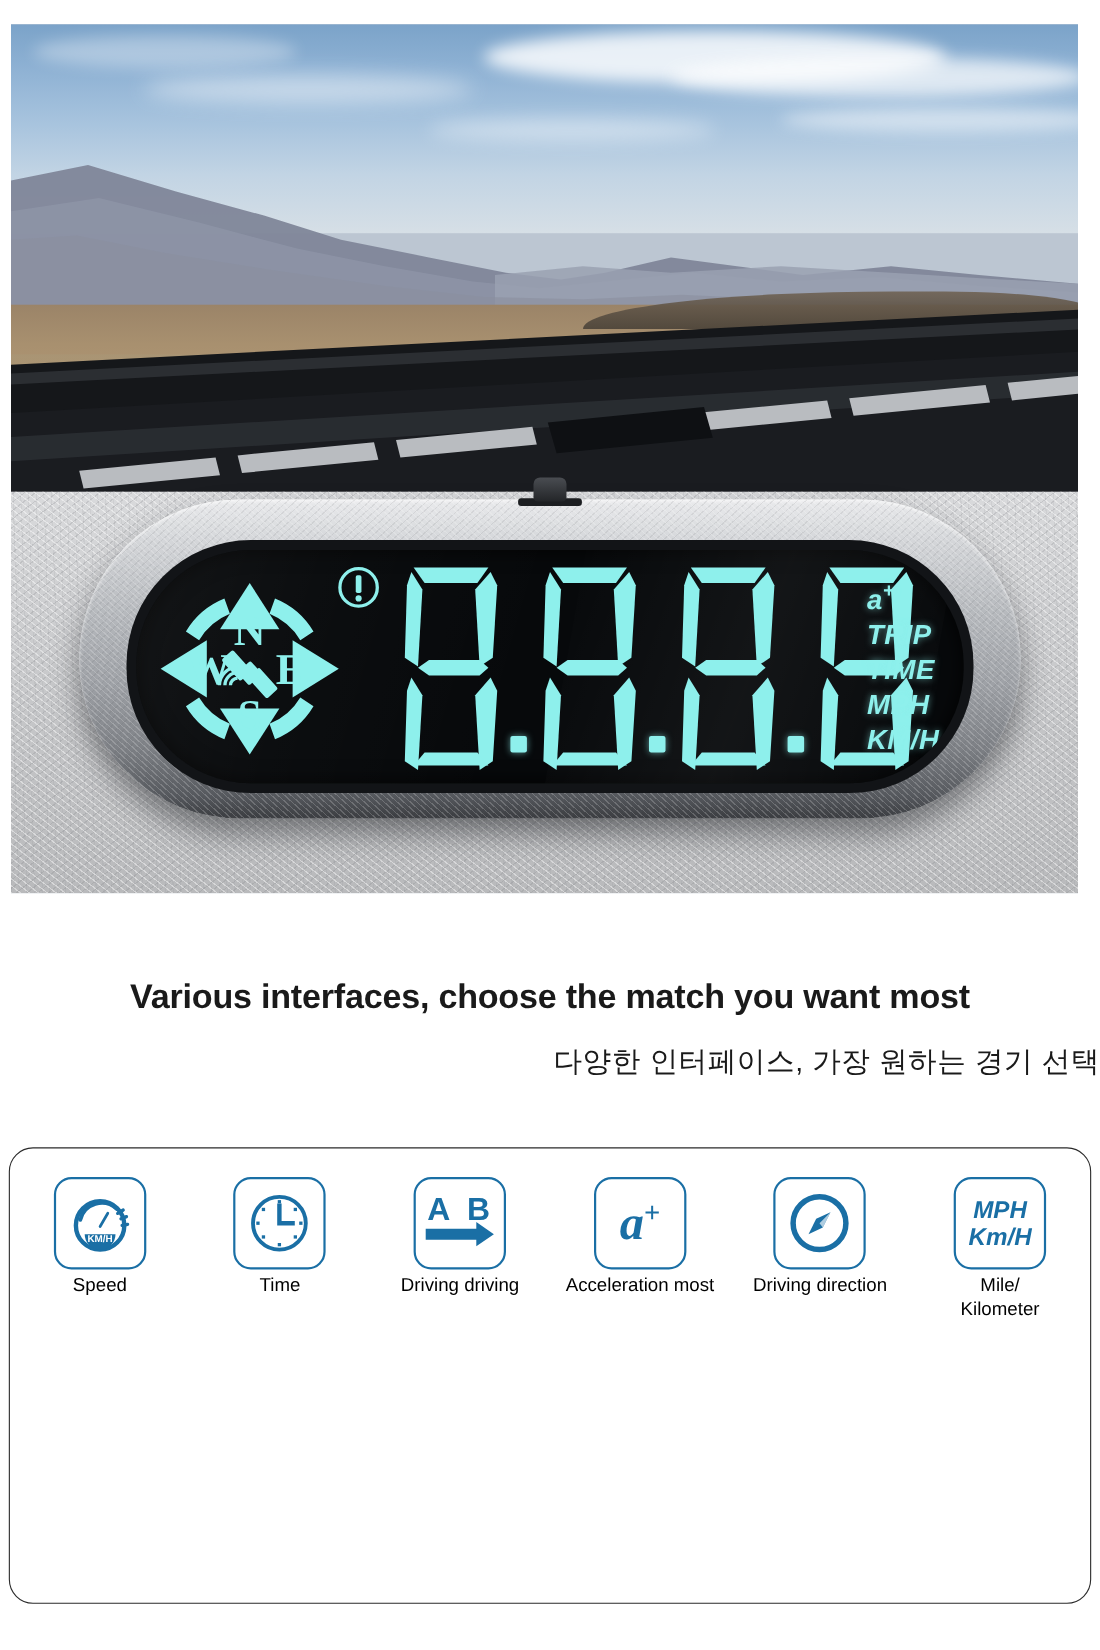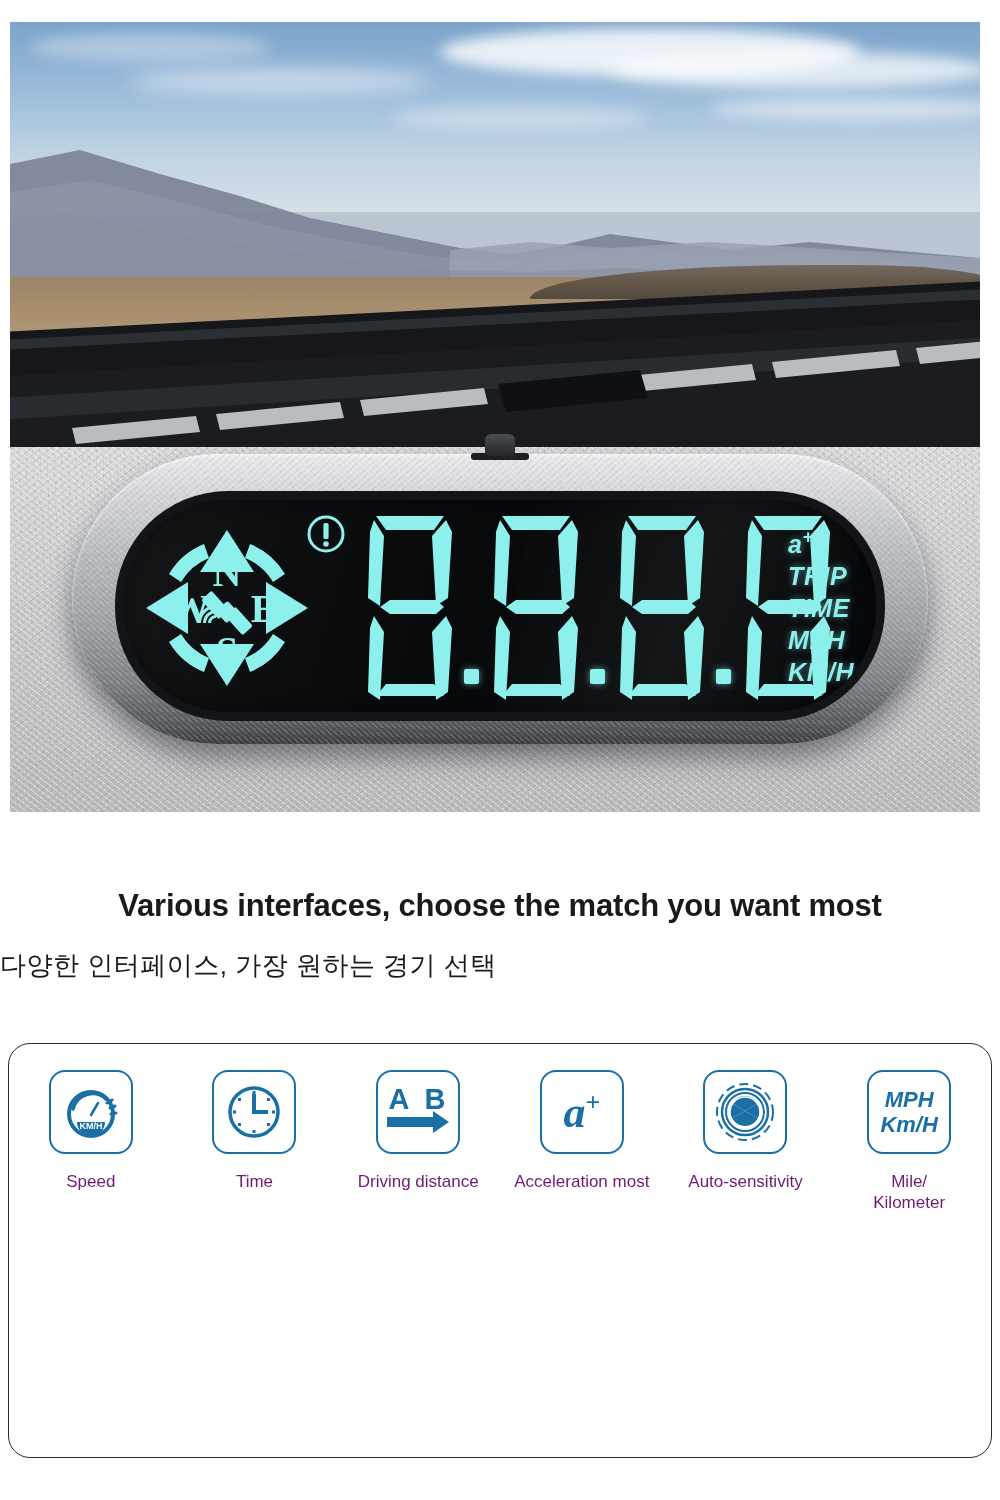--- a/index.html
+++ b/index.html
@@ -219,24 +219,25 @@
   .headline {
     position: absolute; left: 0; top: 888px; width: 100%;
     text-align: center;
     font-size: 31px;
     font-weight: bold;
     color: #1a1a1a;
     letter-spacing: -.2px;
   }
   .subhead {
     position: absolute; left: 0; top: 948px; width: 100%;
-    text-align: left;
+    text-align: right;
     font-size: 26px;
     color: #1a1a1a;
     letter-spacing: .5px;
+    padding-left: 20px;
   }
 
   
   .panel {
     position: absolute;
     left: 8px; top: 1043px;
     width: 984px; height: 415px;
     border: 1.5px solid #2b2b2b;
     border-radius: 22px;
     background: #fff;
@@ -253,23 +254,23 @@
   }
   .icon-box {
     width: 84px; height: 84px;
     border: 2.5px solid #1a6fa5;
     border-radius: 16px;
     display: flex; align-items: center; justify-content: center;
     background: #fff;
   }
   .icon-box svg { display: block; }
   .icon-label {
-    margin-top: 17px;
+    margin-top: 4px;
     text-align: center;
-    color: #701a75;
+    color: #000000;
     font-size: 17px;
     line-height: 21px;
     white-space: pre-line;
   }
   .tx-mph {
     color: #1a6fa5;
     font-weight: bold;
     font-style: italic;
     font-size: 22px;
     line-height: 25px;
@@ -532,53 +533,44 @@
     </div>
 
     <div class="cell">
       <div class="icon-box">
         <svg width="66" height="58" viewBox="0 0 66 58">
           <text x="14" y="26" text-anchor="middle" fill="#1a6fa5" font-family="Liberation Sans, sans-serif" font-size="29" font-weight="bold">A</text>
           <text x="50" y="26" text-anchor="middle" fill="#1a6fa5" font-family="Liberation Sans, sans-serif" font-size="29" font-weight="bold">B</text>
           <path d="M2,34 h46 v-6 l16,11 l-16,11 v-6 h-46 Z" fill="#1a6fa5"></path>
         </svg>
       </div>
-      <div class="icon-label">Driving distance</div>
+      <div class="icon-label">Driving driving</div>
     </div>
 
 
     <div class="cell">
       <div class="icon-box">
         <div class="tx-a"><span>a</span><sup>+</sup></div>
       </div>
       <div class="icon-label">Acceleration most</div>
     </div>
 
-
-
-
     <div class="cell">
       <div class="icon-box">
-        <svg width="62" height="62" viewBox="0 0 62 62">
-          <circle cx="31" cy="31" r="28" fill="none" stroke="#1a6fa5" stroke-width="2" stroke-dasharray="9 5"></circle>
-          <circle cx="31" cy="31" r="23" fill="none" stroke="#1a6fa5" stroke-width="2.5"></circle>
-          <circle cx="31" cy="31" r="19" fill="none" stroke="#1a6fa5" stroke-width="2"></circle>
-          <g fill="#1a6fa5">
-            <path d="M31,15 a15,15 0 0 1 13,7.5 l-13,7.5 Z"></path>
-            <path d="M44,22.5 a15,15 0 0 1 0,15 l-13,-7.5 Z"></path>
-            <path d="M44,37.5 a15,15 0 0 1 -13,7.5 l0,-15 Z"></path>
-            <path d="M31,45 a15,15 0 0 1 -13,-7.5 l13,-7.5 Z"></path>
-            <path d="M18,37.5 a15,15 0 0 1 0,-15 l13,7.5 Z"></path>
-            <path d="M18,22.5 a15,15 0 0 1 13,-7.5 l0,15 Z"></path>
-          </g>
-          <circle cx="31" cy="31" r="15" fill="none" stroke="#fff" stroke-width="1.5"></circle>
+        <svg width="60" height="60" viewBox="0 0 60 60">
+          <circle cx="30" cy="30" r="24" fill="none" stroke="#1a6fa5" stroke-width="5"></circle>
+          <path d="M40,20 L33,34 L20,40 L27,26 Z" fill="#1a6fa5"></path>
+          <path d="M40,20 L33,34 L30,30 Z" fill="#fff" opacity="0.65"></path>
         </svg>
       </div>
-      <div class="icon-label">Auto-sensitivity</div>
-    </div>
+      <div class="icon-label">Driving direction</div>
+    </div>
+
+
+
 
     <div class="cell">
       <div class="icon-box">
         <div class="tx-mph">
           <div>MPH</div>
           <div>Km/H</div>
         </div>
       </div>
       <div class="icon-label">Mile/
 Kilometer</div>

